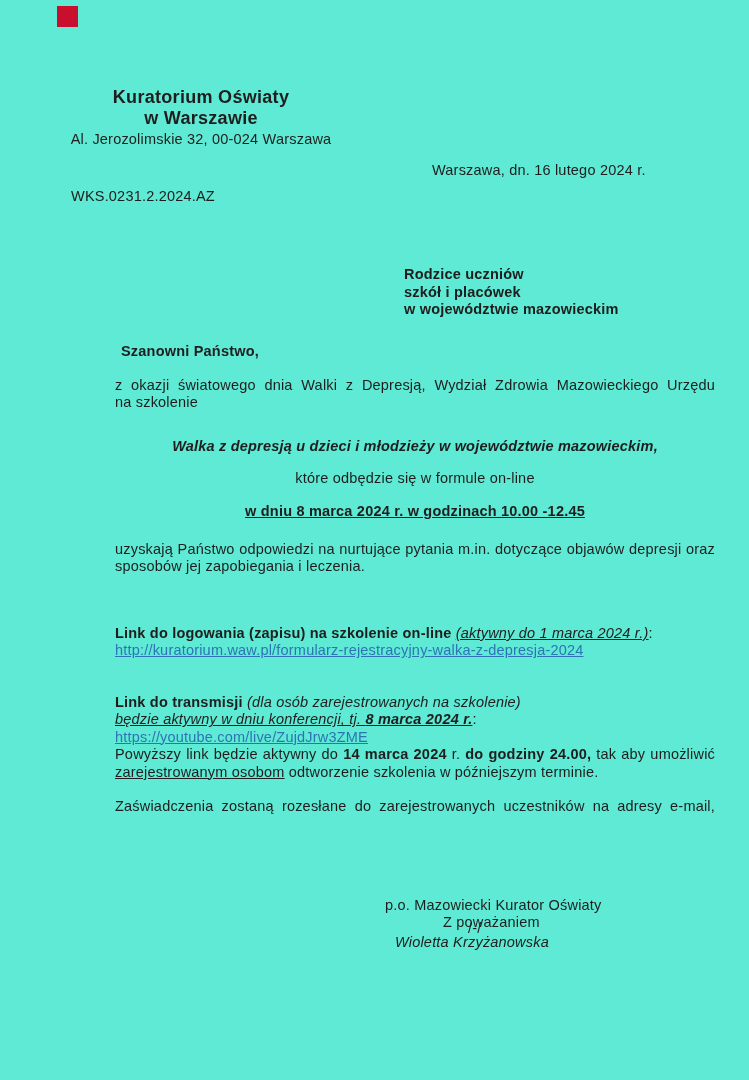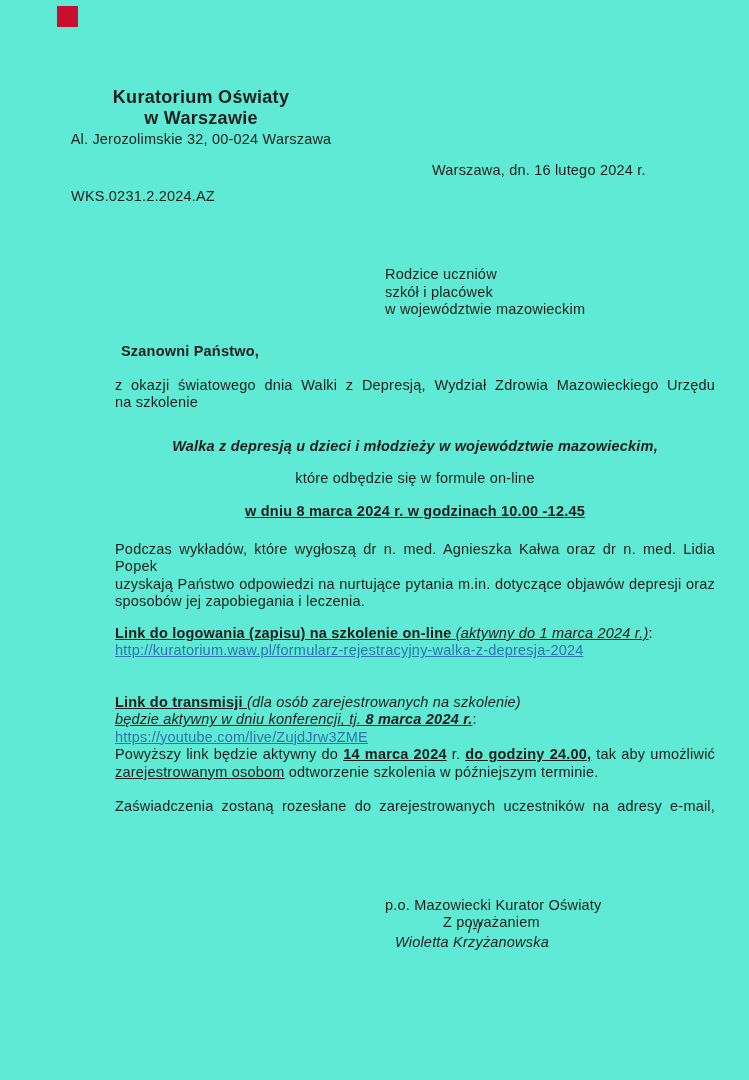--- a/index.html
+++ b/index.html
@@ -3,30 +3,30 @@
 <meta charset="utf-8">
 <style>
   html,body { margin:0; padding:0; background:#ffffff; }
   .page {
     position:relative; width:749px; height:1080px; background:#5eead4;
     font-family:"Liberation Sans","DejaVu Sans",sans-serif;
     color:#1e1e1e; font-size:14.5px; letter-spacing:0.2px; line-height:17.4px;
     overflow:hidden;
   }
   .abs { position:absolute; }
-  .b { font-weight:bold;text-decoration:underline; }
+  .b { font-weight:bold; }
   .i { font-style:italic; }
   .u { text-decoration:underline; }
   .red-sq { left:57px; top:6px; width:21px; height:21px; background:#c8102e; }
   .letterhead { left:61px; top:87px; width:280px; text-align:center; }
   .org-name { font-weight:bold; font-size:18px; line-height:21px; letter-spacing:0.3px; }
   .org-address { margin-top:2px; }
   .date-line { left:432px; top:162px; }
   .ref-line { left:71px; top:188px; }
-  .addressee { left:385px; top:266px; font-weight:normal; line-height:17.5px; }
+  .addressee { left:404px; top:266px; font-weight:bold; line-height:17.5px; }
   .salutation { left:121px; top:343px; font-weight:bold;text-align:center; }
   .col { left:71px; width:600px;margin-left:44px; }
   .intro { top:377px; }
   .jl { text-align:justify; text-align-last:justify; }
   .event-title { top:438px; text-align:center; font-weight:bold; font-style:italic; }
   .event-format { top:470px; text-align:center; }
   .event-datetime { top:503px; text-align:center; font-weight:bold; text-decoration:underline; }
   .lectures { top:541px; }
   .registration { top:625px; }
   .transmission { top:694px; }
@@ -65,21 +65,20 @@
   <div class="abs col intro">
     <div class="jl">z okazji światowego dnia Walki z Depresją, Wydział Zdrowia Mazowieckiego Urzędu</div>
     <div>na szkolenie</div>
   </div>
 
   <div class="abs col event-title">Walka z depresją u dzieci i młodzieży w województwie mazowieckim,</div>
   <div class="abs col event-format">które odbędzie się w formule on-line</div>
   <div class="abs col event-datetime">w dniu 8 marca 2024 r. w godzinach 10.00 -12.45</div>
 
   <div class="abs col lectures">
-    <div class="jl">Podczas wykładów, które wygłoszą dr n. med. Agnieszka Kałwa oraz dr n. med. Lidia Popek</div>
     <div class="jl">uzyskają Państwo odpowiedzi na nurtujące pytania m.in. dotyczące objawów depresji oraz</div>
     <div>sposobów jej zapobiegania i leczenia.</div>
   </div>
 
   <div class="abs col registration">
     <div><span class="b">Link do logowania (zapisu) na szkolenie on-line </span><span class="i u">(aktywny do 1 marca 2024 r.)</span><span>:</span></div>
     <div><span class="link">http://kuratorium.waw.pl/formularz-rejestracyjny-walka-z-depresja-2024</span></div>
   </div>
 
   <div class="abs col transmission">

